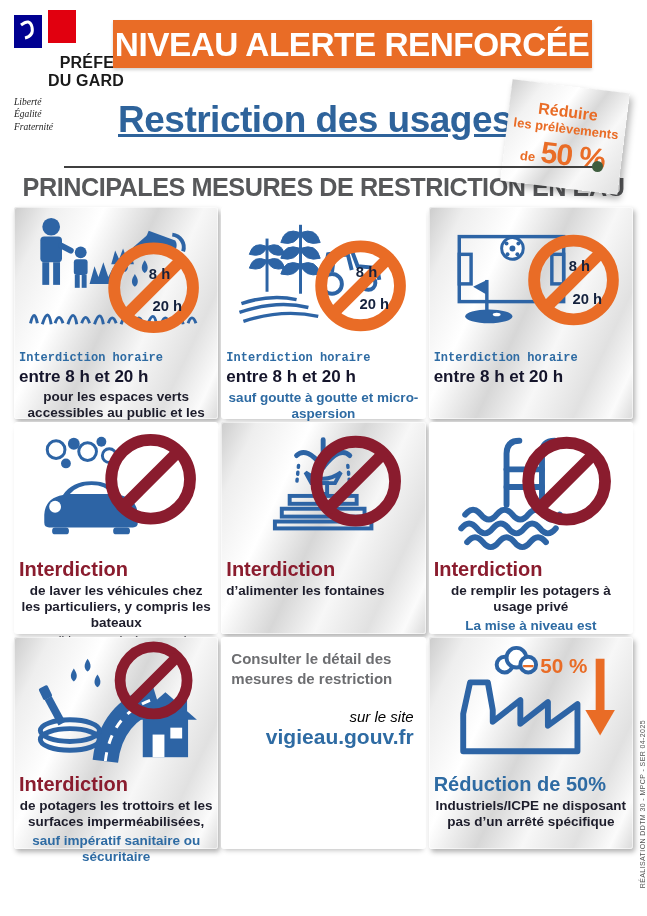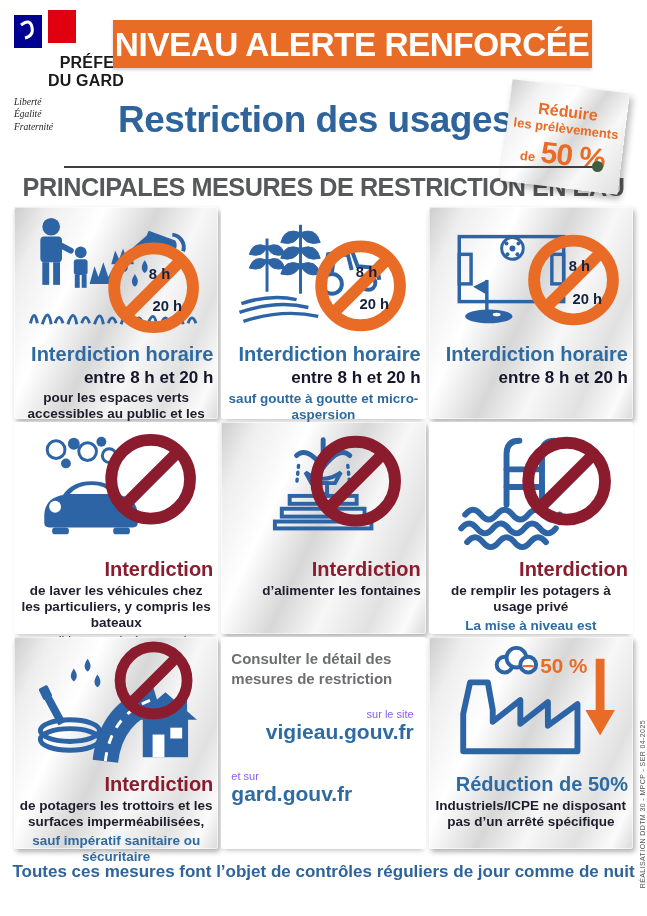--- a/index.html
+++ b/index.html
@@ -10,62 +10,62 @@
   
   .logo{position:absolute;left:14px;top:10px;width:110px;}
   .logo .flag{display:block;margin-bottom:4px;}
   .logo .prefet{font-size:16px;font-weight:bold;color:#1a1a1a;line-height:1.12;letter-spacing:.2px;text-align:right;}
   .logo .motto{margin-top:6px;font-family:"Liberation Serif",serif;font-style:italic;font-size:9.5px;color:#222;line-height:1.3;}
 
   .banner{position:absolute;left:113px;top:20px;width:479px;height:48px;background:#E96C26;
           display:flex;align-items:center;justify-content:center;box-shadow:0 2px 3px rgba(0,0,0,.18);}
   .banner span{color:#fff;font-weight:bold;font-size:34px;letter-spacing:-.5px;transform:scaleX(.98);white-space:nowrap;}
 
-  .main-title{position:absolute;left:118px;top:99px;font-size:37px;font-weight:bold;color:#2E639B;letter-spacing:-.5px;}
+  .main-title{position:absolute;left:118px;top:99px;font-size:37px;font-weight:bold;color:#2E639B;letter-spacing:-.5px;text-decoration:underline;}
 
   .rule{position:absolute;left:64px;top:166px;width:533px;height:2px;background:#3f3f3f;z-index:6;}
   .rule-dot{position:absolute;left:592px;top:161px;width:11px;height:11px;border-radius:50%;background:#3F5E3F;z-index:7;}
 
   .sticker{position:absolute;left:506px;top:86px;width:118px;height:102px;transform:rotate(7deg);z-index:5;
     background:linear-gradient(120deg,#cfcfcf 0%,#f2f2f2 18%,#ffffff 38%,#d8d8d8 55%,#f8f8f8 72%,#e0e0e0 100%);
     box-shadow:3px 4px 7px rgba(0,0,0,.3);display:flex;flex-direction:column;align-items:center;justify-content:center;color:#E96C26;}
   .sticker .s1{font-size:16px;font-weight:bold;}
   .sticker .s2{font-size:13px;font-weight:bold;white-space:nowrap;}
   .sticker .s3{display:flex;align-items:baseline;gap:5px;margin-top:2px;}
   .sticker .s3 .de{font-size:13px;font-weight:bold;}
   .sticker .s3 .val{font-size:30px;font-weight:bold;letter-spacing:-1px;}
 
   .section-title{position:absolute;left:0;top:172px;width:100%;text-align:center;font-size:26px;font-weight:bold;
     color:#57585a;letter-spacing:-.5px;transform:scaleX(.97);}
 
   
   .grid{position:absolute;left:14px;top:207px;width:619px;display:grid;grid-template-columns:repeat(3,1fr);
         grid-auto-rows:212px;gap:3px;}
-  .cell{position:relative;display:flex;flex-direction:column;align-items:flex-end;padding:4px 5px;box-sizing:border-box;
+  .cell{position:relative;display:flex;flex-direction:column;align-items:flex-start;padding:4px 5px;box-sizing:border-box;
         text-align:center;border-radius:3px;}
   .cell.metallic{
     background:linear-gradient(115deg,#cccccc 0%,#eeeeee 12%,#ffffff 30%,#d7d7d7 48%,#f7f7f7 63%,#e1e1e1 80%,#fbfbfb 92%,#d9d9d9 100%);
     box-shadow:2px 3px 5px rgba(60,60,60,.4), inset 0 0 0 1px rgba(255,255,255,.55);}
   .cell.plain{background:#fff;box-shadow:0 4px 5px -3px rgba(0,0,0,.28);}
   .icon-wrap{width:100%;height:130px;flex:0 0 auto;}
   .icon-wrap svg{width:100%;height:100%;}
 
-  .t-title-mono{font-family:Liberation Sans, sans-serif;font-weight:bold;font-size:20px;color:#2E6BA3;margin-top:2px;white-space:nowrap;}
+  .t-title-mono{font-family:Liberation Mono, monospace;font-weight:bold;font-size:12px;color:#2E6BA3;margin-top:10px;white-space:nowrap;}
   .t-title-red{font-size:20px;font-weight:bold;color:#8A1C2E;margin-top:2px;}
   .t-title-blue{font-size:20px;font-weight:bold;color:#2E6BA3;margin-top:2px;}
   .ln-sched{font-size:17px;font-weight:bold;color:#15152b;margin-top:2px;}
   .ln-main{font-size:13.5px;font-weight:bold;color:#1d1d2b;line-height:1.18;margin-top:2px;}
   .ln-detail{font-size:12.3px;font-weight:normal;color:#2b2b33;line-height:1.18;margin-top:3px;}
   .ln-blue{font-size:13.5px;font-weight:bold;color:#2E6BA3;line-height:1.2;margin-top:3px;}
 
   
   .info{align-items:stretch;text-align:left;padding:12px 10px;}
   .info .head{font-size:15px;font-weight:bold;color:#6d6e71;line-height:1.3;}
   .info .right-g{margin-top:20px;text-align:right;padding-right:2px;}
-  .info .intro{font-size:11px;color:#8b5cf6;}
+  .info .intro{font-size:15px;color:#000000;font-style:italic;}
   .info .url{font-size:21px;font-weight:bold;color:#2E6BA3;text-decoration:none;display:inline-block;}
   .info .left-g{margin-top:26px;text-align:left;}
 
   
   svg .sign-time{font:bold 15px "Liberation Sans",sans-serif;fill:#14213d;}
   svg .red-label{font:bold 21px "Liberation Sans",sans-serif;fill:#E96C26;}
 
   .footer{position:absolute;left:0;top:862px;width:100%;text-align:center;font-size:17px;font-weight:bold;color:#2E639B;}
   .credit{position:absolute;right:1px;bottom:28px;writing-mode:vertical-rl;transform:rotate(180deg);
           font-size:7px;color:#555;letter-spacing:.4px;}
@@ -359,24 +359,20 @@
       <div class="ln-main">de potagers les trottoirs et les surfaces imperméabilisées,</div>
       <div class="ln-blue">sauf impératif sanitaire ou sécuritaire</div>
     </div>
 
     <div class="cell plain info">
       <div class="head">Consulter le détail des mesures de restriction</div>
       <div class="right-g">
         <div class="intro">sur le site</div>
         <a href="#" class="url">vigieau.gouv.fr</a>
       </div>
-      <div class="left-g">
-        <div class="intro">et sur</div>
-        <a href="#" class="url">gard.gouv.fr</a>
-      </div>
     </div>
 
     <div class="cell metallic">
       <div class="icon-wrap">
         <svg viewBox="0 0 190 132">
           <g stroke="#2D64A5" stroke-width="4" fill="#fff">
             <circle cx="68" cy="24" r="8"></circle>
               <circle cx="80" cy="17" r="10"></circle>
               <circle cx="92" cy="24" r="8"></circle>
           </g>
@@ -389,16 +385,15 @@
             <polygon points="150,70 180,70 165,96" fill="#E96C26"></polygon>
           </g>
         </svg>
       </div>
       <div class="t-title-blue">Réduction de 50%</div>
       <div class="ln-main">Industriels/ICPE ne disposant pas d’un arrêté spécifique</div>
     </div>
 
   </div>
 
-  <div class="footer">Toutes ces mesures font l’objet de contrôles réguliers de jour comme de nuit</div>
   <div class="credit">RÉALISATION DDTM 30 - MPCP - SER 04-2025</div>
 
 </div>
 
 </body></html>

